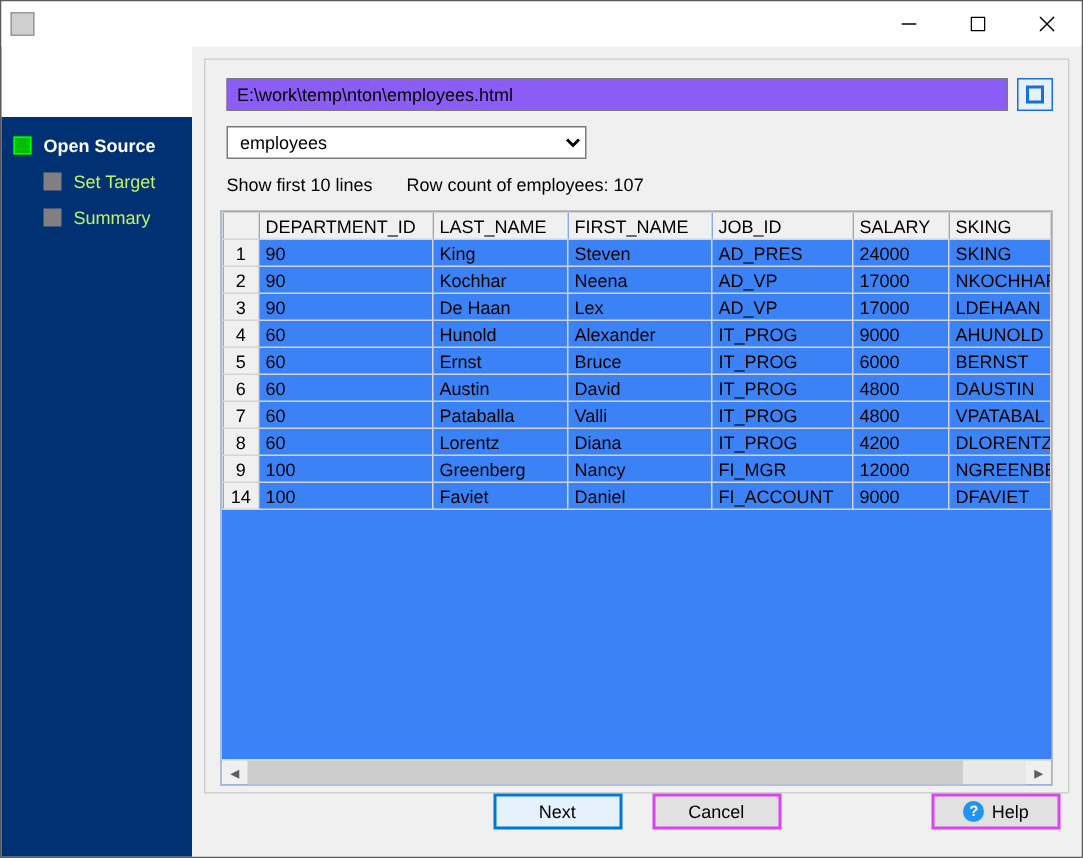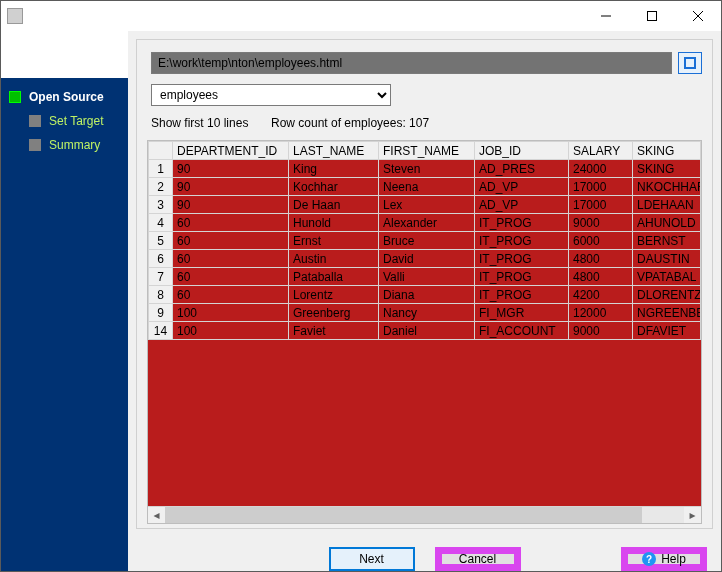--- a/index.html
+++ b/index.html
@@ -16,44 +16,44 @@
   .step.sub { padding-left: 22px; }
   .step .box { width: 12px; height: 12px; background: #808080; margin-right: 8px; flex-shrink: 0; }
   .step.active .box { background: #00c000; border: 1px solid #00ff00; }
   .step.active .lbl { font-weight: bold; color: #fff; }
   .step .lbl { color: #bef264; }
   .panel { flex: 1; background: #f0f0f0; display: flex; flex-direction: column; }
   .panel-inner { flex: 1; margin: 8px 8px 0 8px; background: #f0f0f0; border: 1px solid #d0d0d0; display: flex; flex-direction: column; min-height: 0; }
   .form-area { padding: 12px 10px 6px 14px; }
   .form-row { display: flex; align-items: center; margin-bottom: 10px; }
   .form-row .flabel { width: 120px; }
-  .file-input { flex: 1; height: 22px; border: 1px solid #7a7a7a; background: #737373; padding: 2px 6px; font-family: inherit; font-size: 12px; }
+  .file-input { flex: 1; height: 22px; border: 1px solid #7a7a7a; background: #8b5cf6; padding: 2px 6px; font-family: inherit; font-size: 12px; }
   .file-btn { width: 24px; height: 22px; margin-left: 6px; border: 1px solid #1a6fd6; background: #e7f1fb; display: flex; align-items: center; justify-content: center; cursor: default; }
   .file-btn-inner { width: 12px; height: 12px; border: 2px solid #1a6fd6; }
   select.table-select { width: 240px; height: 22px; border: 1px solid #7a7a7a; background: #fff; font-family: inherit; font-size: 12px; padding-left: 4px; }
   .info-row { display: flex; align-items: flex-end; margin-bottom: 4px; }
   .info-row .flabel { width: 120px; }
-  .grid-wrap { flex: 1; margin: 0 10px 4px 10px; border: 1px solid #bdbdbd; background: #b91c1c; overflow: hidden; display: flex; flex-direction: column; min-height: 0; }
+  .grid-wrap { flex: 1; margin: 0 10px 4px 10px; border: 1px solid #bdbdbd; background: #3b82f6; overflow: hidden; display: flex; flex-direction: column; min-height: 0; }
   .grid-scroll { flex: 1; overflow: hidden; }
   table.grid { border-collapse: collapse; width: 100%; table-layout: fixed; }
   table.grid th, table.grid td { border: 1px solid #d4d4d4; padding: 1px 4px; text-align: left; font-weight: normal; height: 18px; white-space: nowrap; overflow: hidden; }
   table.grid th { background: #f0f0f0; }
   table.grid th.rowhead, table.grid td.rowhead { width: 24px; text-align: center; background: #f0f0f0; }
   .col-dept { width: 116px; }
   .col-last { width: 90px; }
   .col-first { width: 96px; }
   .col-job { width: 94px; }
   .col-sal { width: 64px; }
   .col-email { width: 68px; }
   .hscroll { height: 17px; background: #f0f0f0; border-top: 1px solid #d4d4d4; display: flex; align-items: center; }
   .hscroll .arrow { width: 17px; height: 17px; display: flex; align-items: center; justify-content: center; color: #606060; }
   .hscroll .track { flex: 1; height: 100%; background: #e8e8e8; position: relative; }
   .hscroll .thumb { position: absolute; left: 0; top: 0; height: 100%; width: 92%; background: #cdcdcd; }
-  .button-row { height: 42px; display: flex; align-items: flex-end; justify-content: center; gap: 20px; position: relative; }
-  .btn { min-width: 86px; height: 24px; border: 7px solid #d946ef; background: #e1e1e1; display: flex; align-items: center; justify-content: center; cursor: default; padding: 0 10px; }
+  .button-row { height: 42px; display: flex; align-items: flex-start; justify-content: center; gap: 20px; position: relative; }
+  .btn { min-width: 86px; height: 24px; border: 2px solid #d946ef; background: #e1e1e1; display: flex; align-items: center; justify-content: center; cursor: default; padding: 0 10px; }
   .btn.primary { border: 2px solid #0078d7; background: #e5f1fb; }
   .btn.help { position: absolute; right: 14px; }
   .help-icon { width: 14px; height: 14px; border-radius: 50%; background: #2094f3; color: #fff; font-size: 10px; font-weight: bold; display: flex; align-items: center; justify-content: center; margin-right: 5px; }
 </style>
 </head>
 <body>
 
 <div class="window">
 
   <div class="titlebar">

